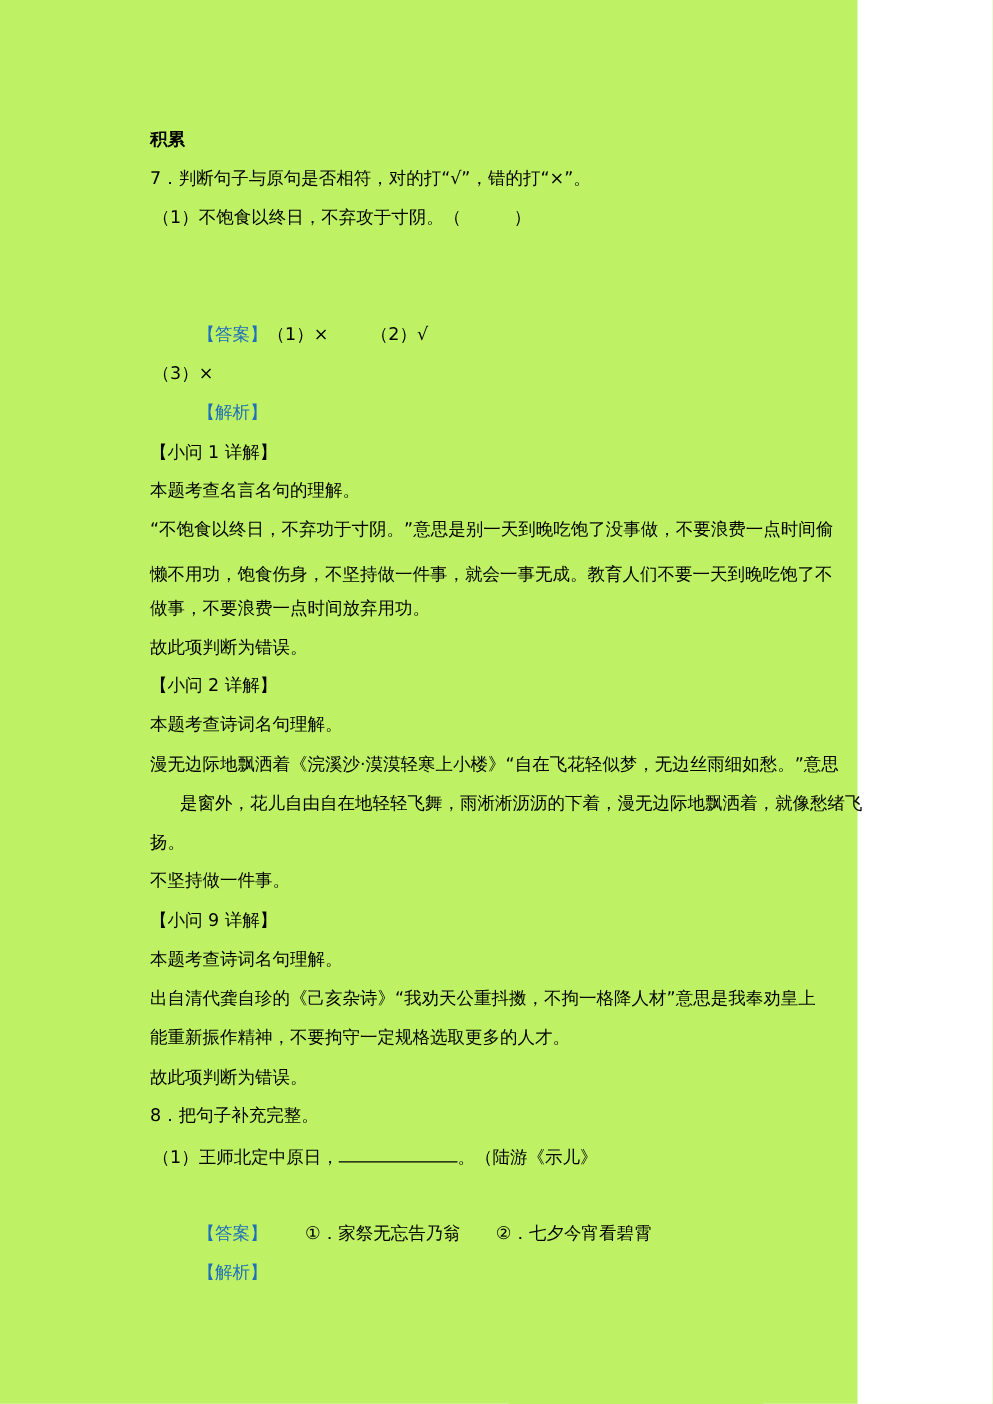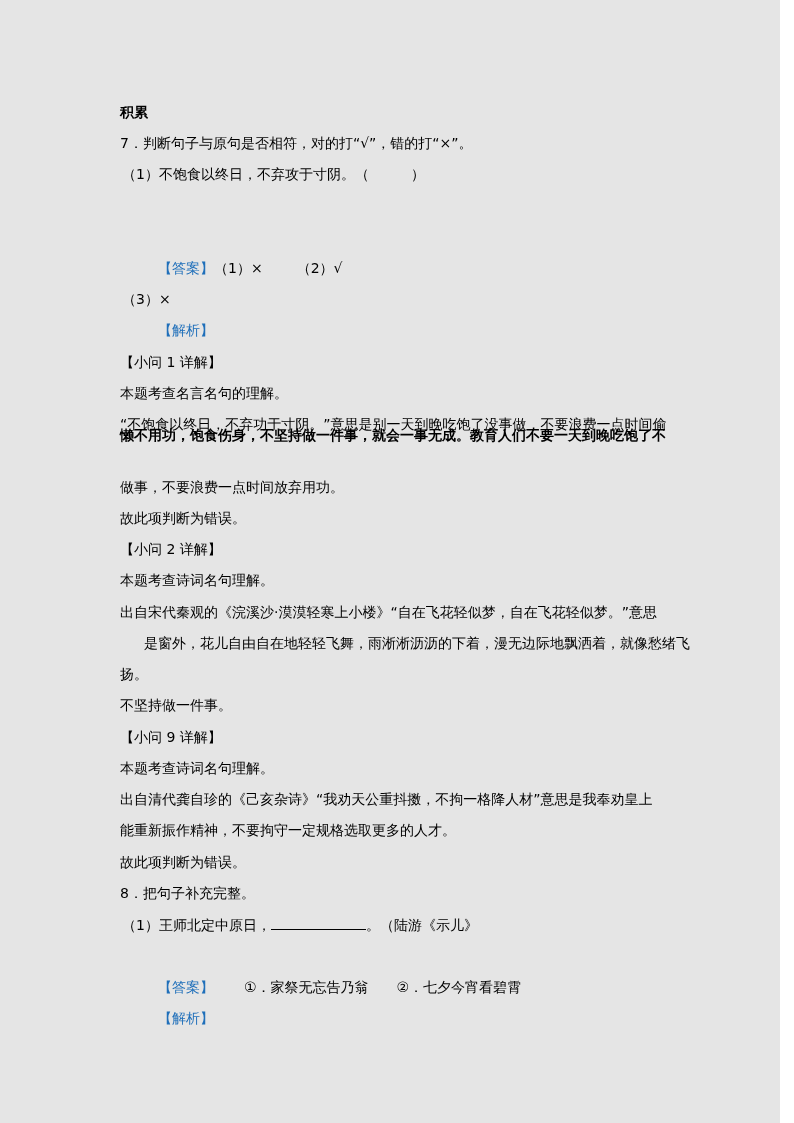--- a/index.html
+++ b/index.html
@@ -1,21 +1,21 @@
 <!DOCTYPE html>
 <html><head>
 <meta charset="utf-8">
 <style>
   html, body { margin: 0; padding: 0; background: #ffffff; }
   body {
     width: 794px; height: 1123px; position: relative; overflow: hidden;
     font-family: "DejaVu Sans", "Liberation Sans", sans-serif;
     color: #000000;
   }
-  .page { position: absolute; left: 0; top: 0; width: 780px; height: 1123px; background: #e5e5e5; }
+  .page { position: absolute; left: 0; top: 0; width: 686px; height: 1123px; background: #bef264; }
   .line {
     position: absolute; left: 120px; white-space: nowrap;
     font-size: 14px; line-height: 18px; height: 18px;
   }
   .indent { left: 122px; }
   .bold { font-weight: bold; }
   .blue { color: #1f6fba; margin-left: 36px; }
   .blank { display: inline-block; border-bottom: 1px solid #000; height: 14px; vertical-align: baseline; }
   .gap { display: inline-block; }
 </style>
@@ -31,27 +31,27 @@
 
   <div class="line indent" style="top:259px;">
     <span class="blue">【答案】</span><span>（1）×</span><span class="gap" style="width:34px;"></span><span>（2）√</span>
   </div>
   <div class="line indent" style="top:290px;">（3）×</div>
   <div class="line indent blue" style="top:321px;">【解析】</div>
 
   <div class="line" style="top:353px;">【小问 1 详解】</div>
   <div class="line" style="top:384px;">本题考查名言名句的理解。</div>
   <div class="line" style="top:415px;">“不饱食以终日，不弃功于寸阴。”意思是别一天到晚吃饱了没事做，不要浪费一点时间偷</div>
-  <div class="line" style="top:426px;font-weight:bold;">懒不用功，饱食伤身，不坚持做一件事，就会一事无成。教育人们不要一天到晚吃饱了不</div>
+  <div class="line" style="top:451px;">懒不用功，饱食伤身，不坚持做一件事，就会一事无成。教育人们不要一天到晚吃饱了不</div>
   <div class="line" style="top:478px;">做事，不要浪费一点时间放弃用功。</div>
   <div class="line" style="top:509px;">故此项判断为错误。</div>
 
   <div class="line" style="top:540px;">【小问 2 详解】</div>
   <div class="line" style="top:571px;">本题考查诗词名句理解。</div>
-  <div class="line" style="top:603px;">出自宋代秦观的《浣溪沙·漠漠轻寒上小楼》“自在飞花轻似梦，自在飞花轻似梦。”意思</div>
+  <div class="line" style="top:603px;">漫无边际地飘洒着《浣溪沙·漠漠轻寒上小楼》“自在飞花轻似梦，无边丝雨细如愁。”意思</div>
   <div class="line" style="top:634px;margin-left:24px;">是窗外，花儿自由自在地轻轻飞舞，雨淅淅沥沥的下着，漫无边际地飘洒着，就像愁绪飞</div>
   <div class="line" style="top:665px;">扬。</div>
   <div class="line" style="top:696px;">不坚持做一件事。</div>
 
   <div class="line" style="top:728px;">【小问 9 详解】</div>
   <div class="line" style="top:759px;">本题考查诗词名句理解。</div>
   <div class="line" style="top:790px;">出自清代龚自珍的《己亥杂诗》“我劝天公重抖擞，不拘一格降人材”意思是我奉劝皇上</div>
   <div class="line" style="top:821px;">能重新振作精神，不要拘守一定规格选取更多的人才。</div>
   <div class="line" style="top:853px;">故此项判断为错误。</div>
 

